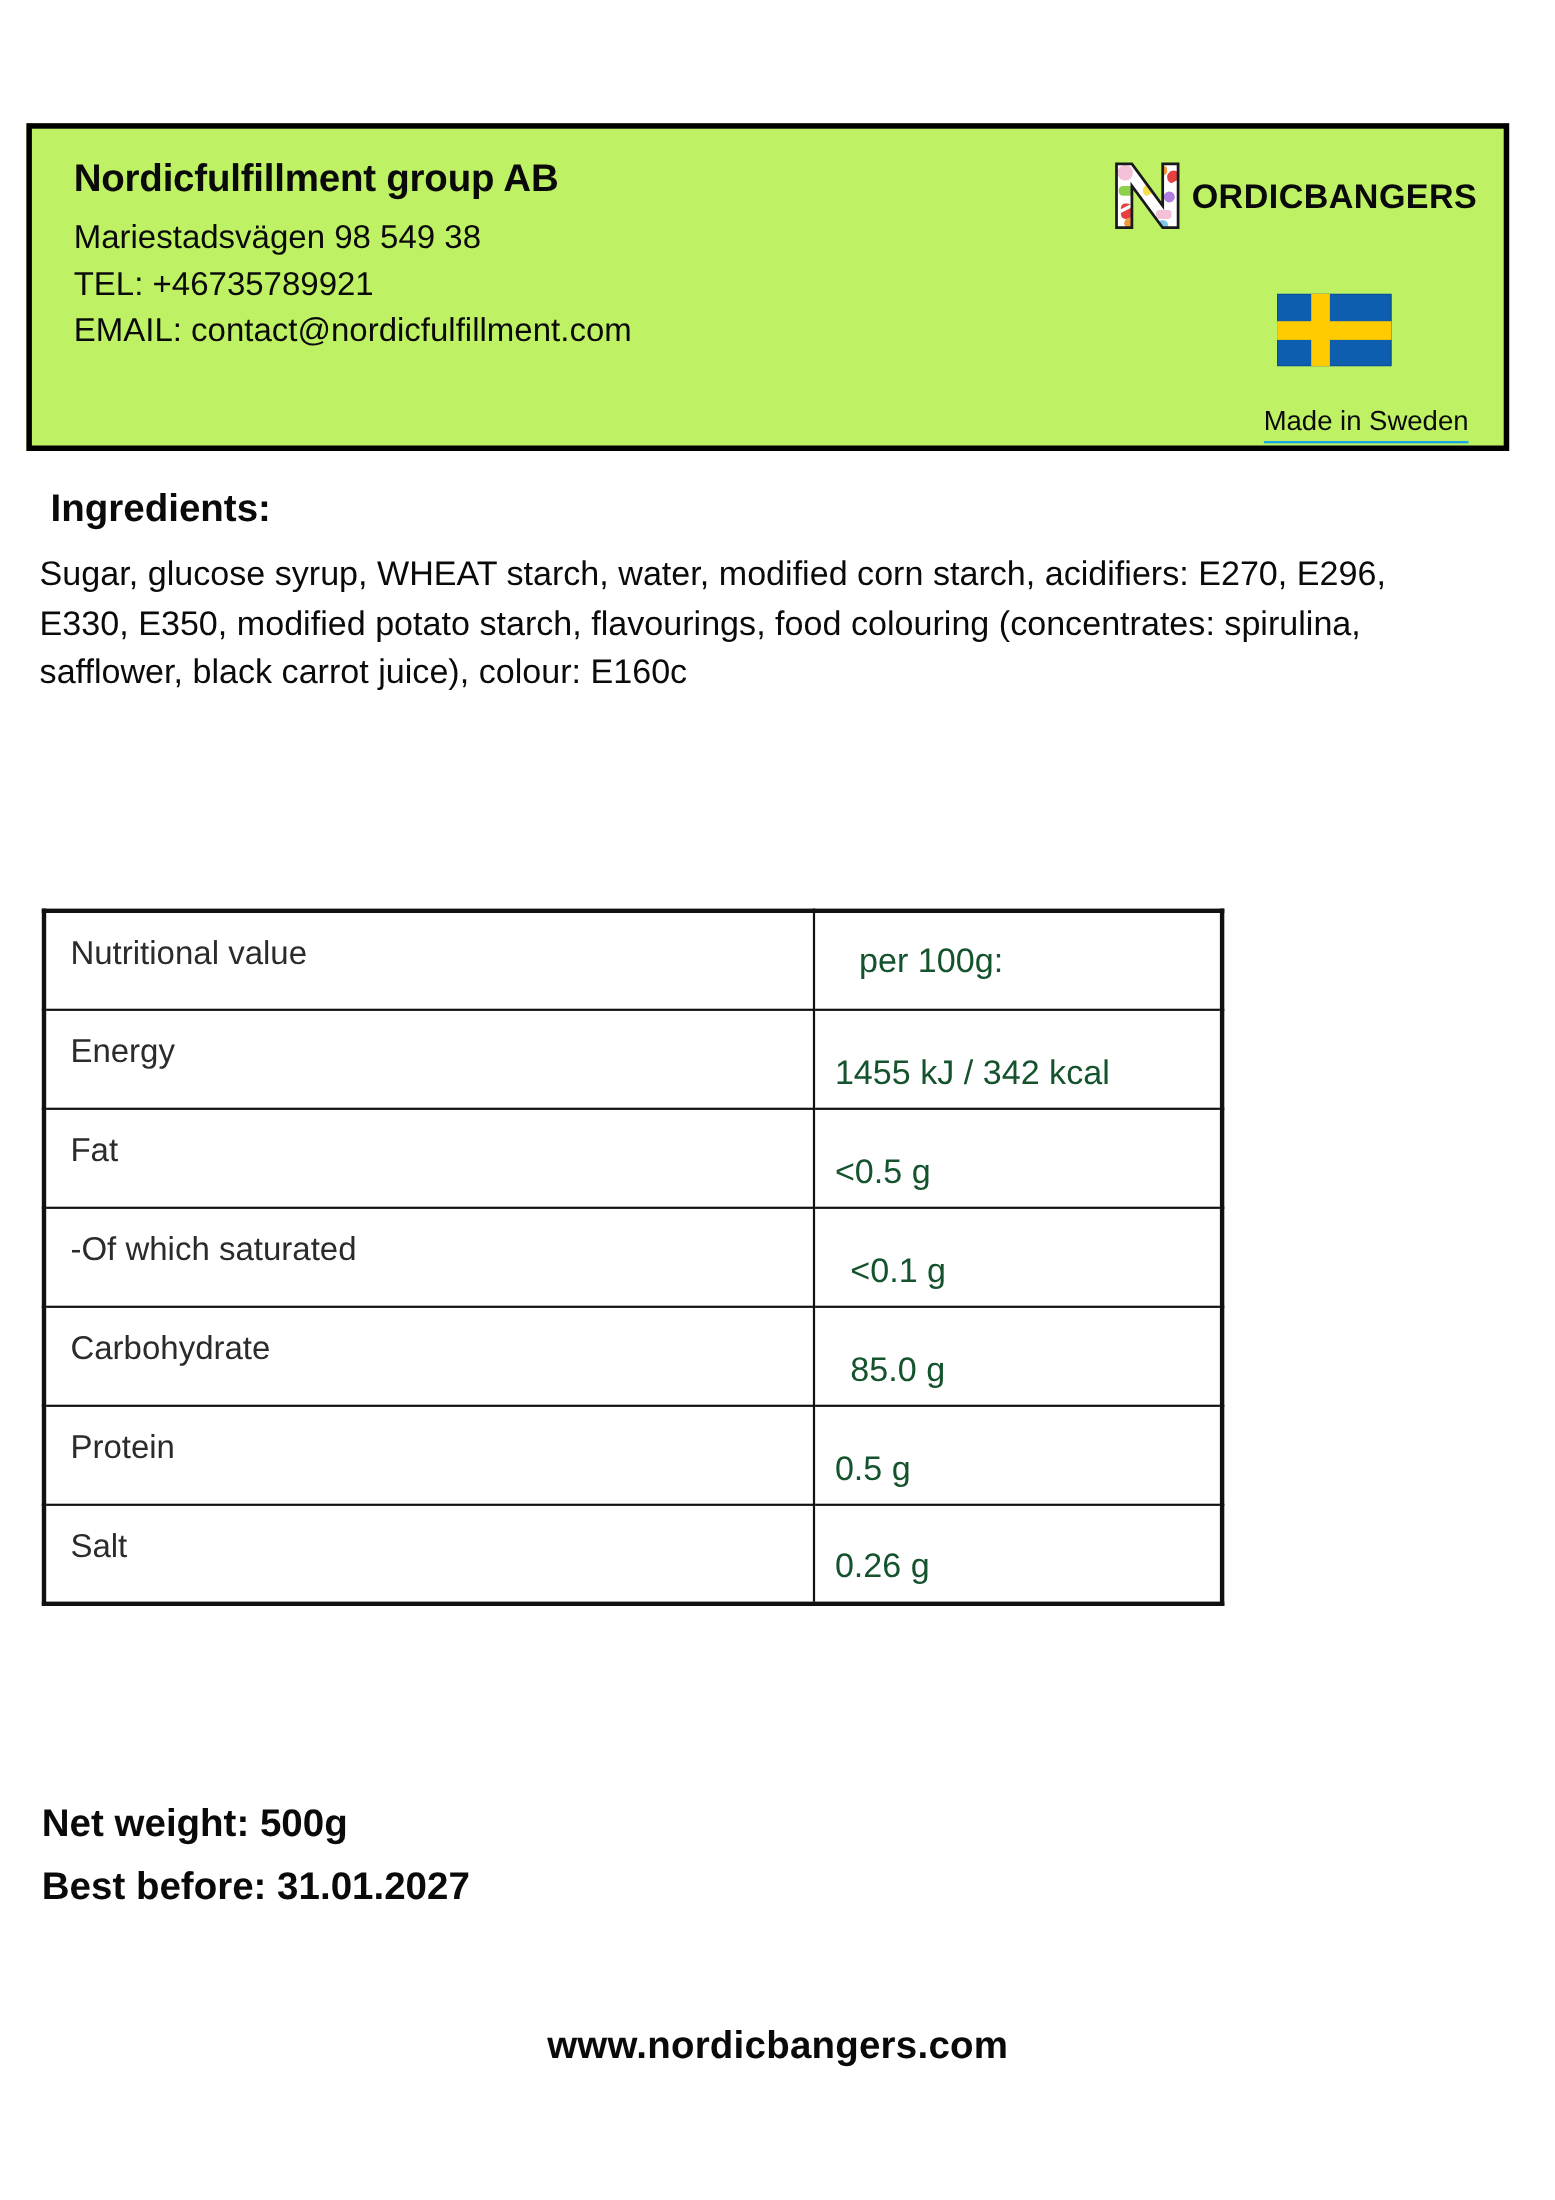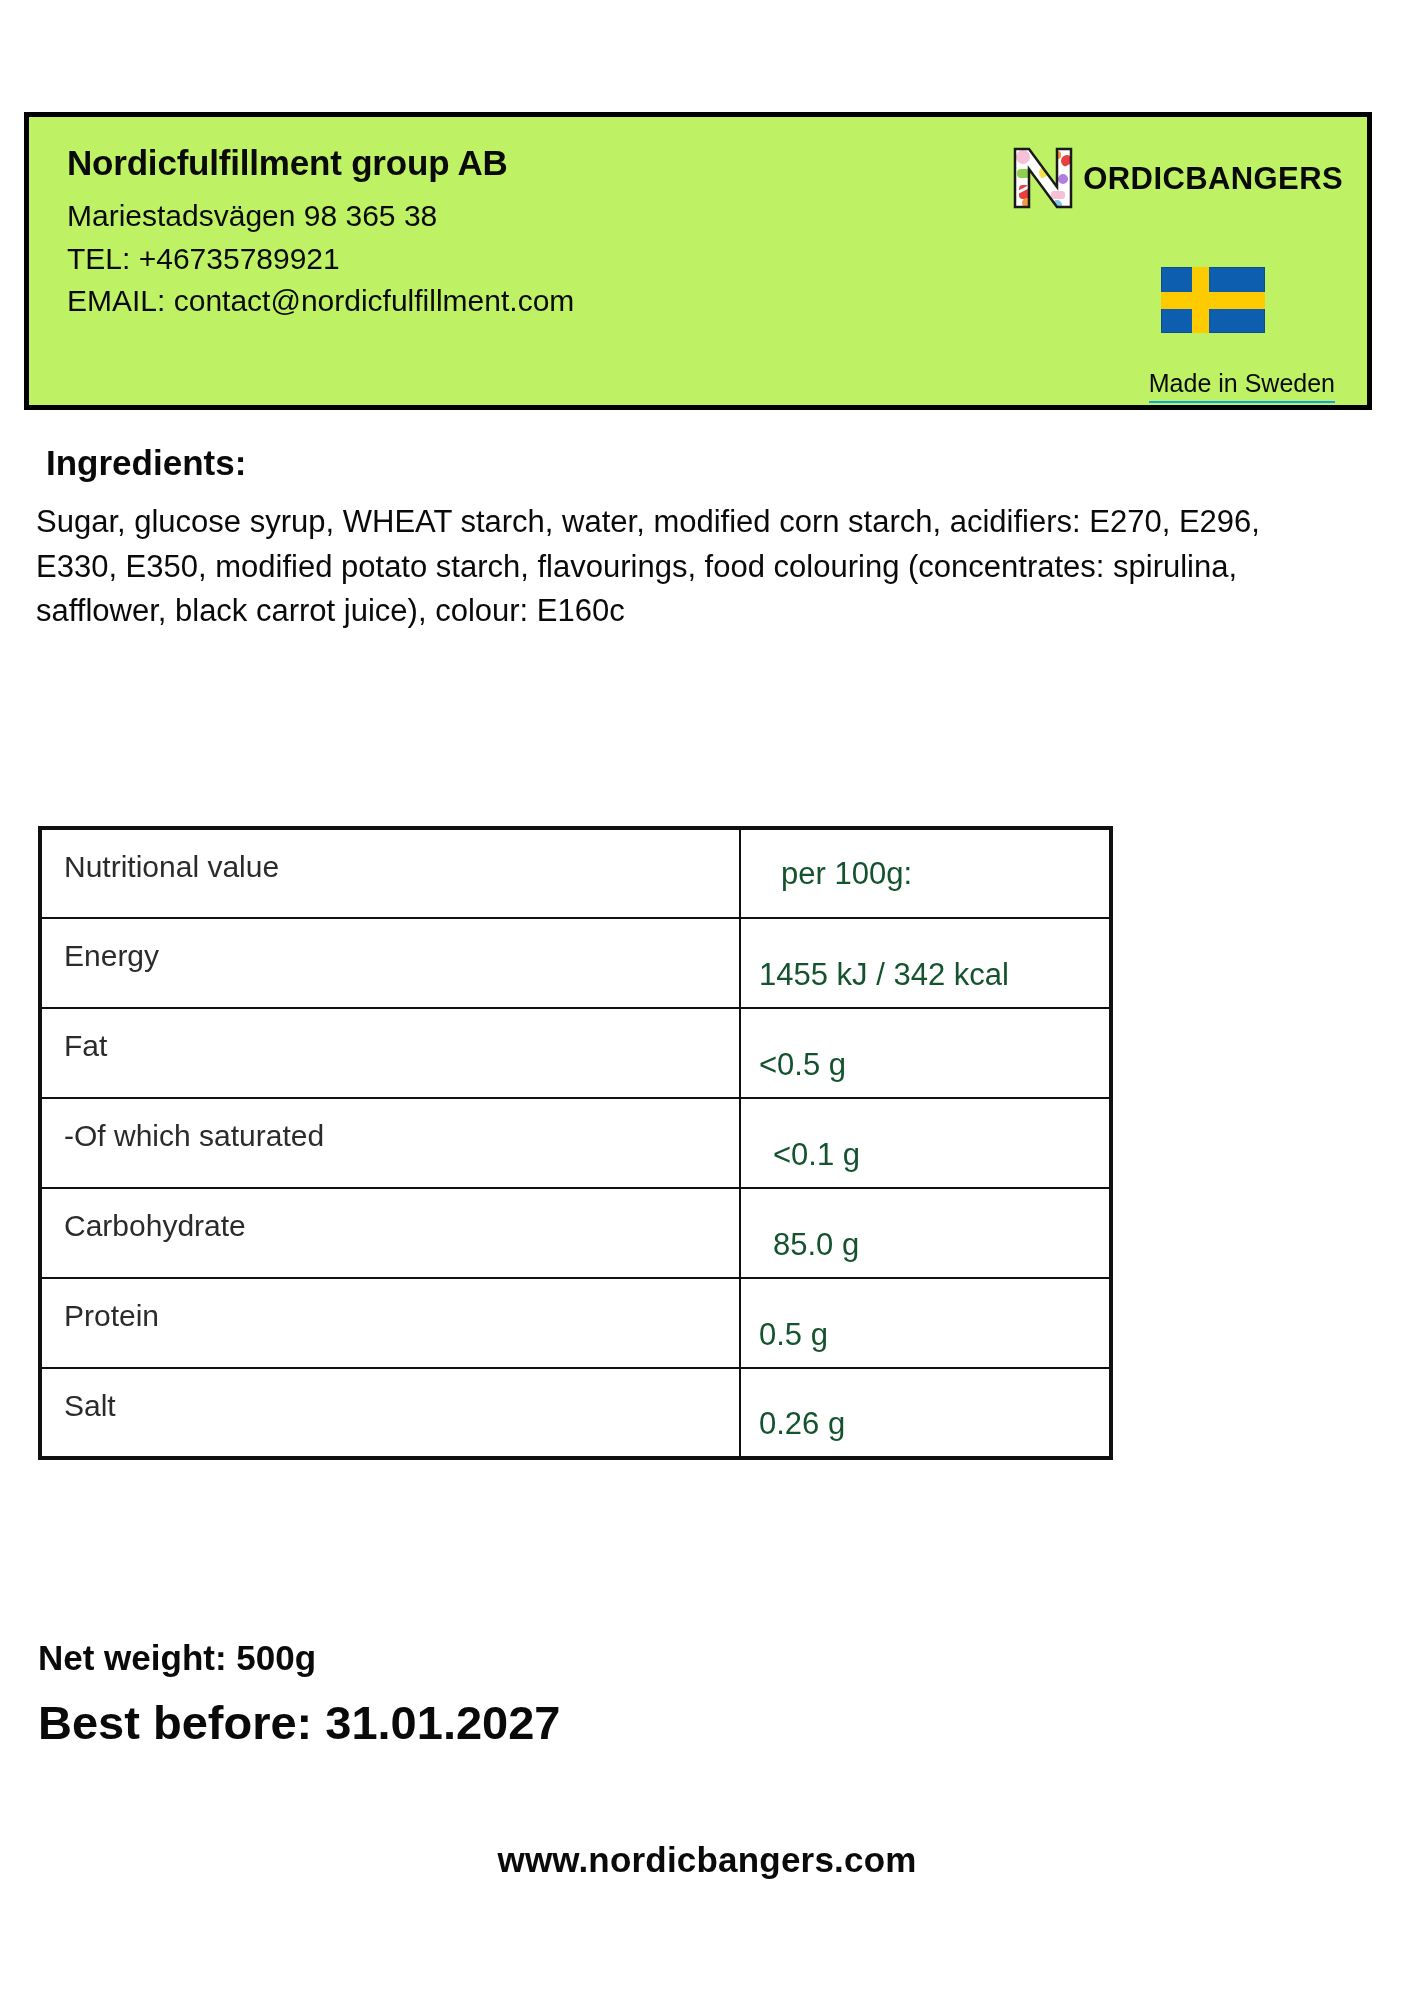--- a/index.html
+++ b/index.html
@@ -168,21 +168,21 @@
     position: absolute;
     left: 38px;
     top: 1638px;
     font-size: 35px;
     font-weight: bold;
   }
   .bestbefore {
     position: absolute;
     left: 38px;
     top: 1695px;
-    font-size: 47px;
+    font-size: 35px;
     font-weight: bold;
   }
   .website {
     position: absolute;
     left: 0;
     right: 0;
     top: 1840px;
     text-align: center;
     font-size: 35px;
     letter-spacing: 0.2px;
@@ -190,21 +190,21 @@
   }
 </style>
 </head>
 <body>
 
 <div class="page">
 
   <div class="header-box">
     <div class="company">
       <div class="company-name">Nordicfulfillment group AB</div>
-      <div class="company-line">Mariestadsvägen 98 365 38</div>
+      <div class="company-line">Mariestadsvägen 98 549 38</div>
       <div class="company-line">TEL: +46735789921</div>
       <div class="company-line">EMAIL: contact@nordicfulfillment.com</div>
     </div>
 
     <div class="brand-col">
       <div class="logo-row">
         <span class="logo-n">
           <svg width="78" height="78" viewBox="0 0 78 78" aria-hidden="true">
             <defs>
               <clipPath id="nclip">

